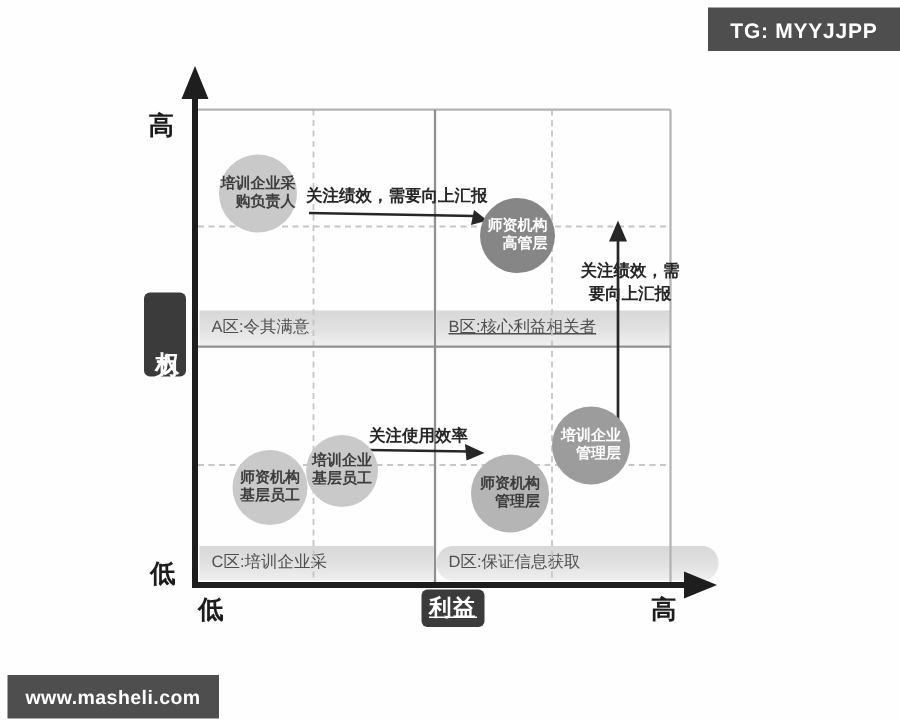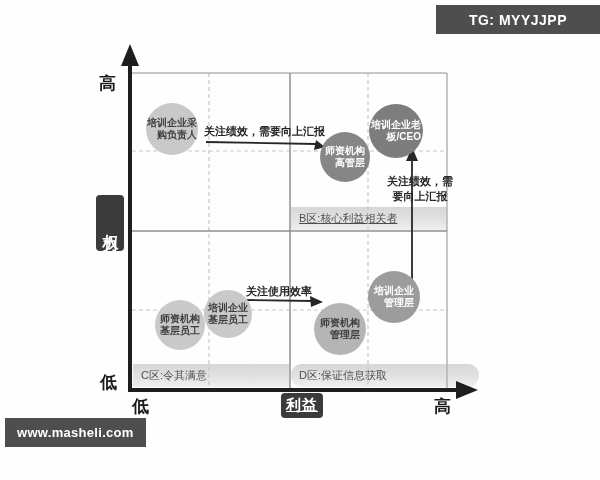--- a/index.html
+++ b/index.html
@@ -42,30 +42,31 @@
     display:flex;align-items:center;justify-content:center;font-weight:700;
   }
   .badge-power{left:96px;top:195px;width:28px;height:56px;font-size:16px;
     writing-mode:vertical-rl;text-orientation:upright;letter-spacing:2px;}
   .badge-interest{left:281px;top:393px;width:42px;height:25px;font-size:15px;letter-spacing:1px;text-decoration:underline;}
 
   .corner-badge{
     position:absolute;z-index:5;background:#4e4e4e;color:#ffffff;font-weight:700;
     display:flex;align-items:center;white-space:nowrap;
   }
-  .badge-tg{right:0;top:5px;height:29px;padding:0 33px;font-size:14px;letter-spacing:0.5px;}
-  .badge-site{left:5px;top:418px;height:29px;padding:0 12px;font-size:13px;letter-spacing:0.3px;}
+  .badge-tg{right:0;top:5px;height:29px;padding:0 15px;font-size:14px;letter-spacing:0.5px;}
+  .badge-site{left:5px;top:450px;height:29px;padding:0 12px;font-size:13px;letter-spacing:0.3px;}
 </style>
 </head>
 <body>
 
 <div class="canvas">
 
+  <div class="band" style="left:133px;top:207px;width:156px;">A区:令其满意</div>
   <div class="band" style="left:291px;top:207px;width:156px;text-decoration:underline;">B区:核心利益相关者</div>
-  <div class="band" style="left:133px;top:364px;width:156px;">C区:令其满意</div>
+  <div class="band" style="left:133px;top:364px;width:156px;">C区:培训企业采</div>
   <div class="band" style="left:291px;top:364px;width:188px;border-radius:11px;">D区:保证信息获取</div>
 
   <svg class="layer" viewBox="0 0 600 480">
 
     <line x1="209" y1="73" x2="209" y2="388" stroke="#c6c6c6" stroke-width="1.2" stroke-dasharray="4 3"></line>
     <line x1="368" y1="73" x2="368" y2="388" stroke="#c6c6c6" stroke-width="1.2" stroke-dasharray="4 3"></line>
     <line x1="132" y1="151" x2="447" y2="151" stroke="#c6c6c6" stroke-width="1.2" stroke-dasharray="4 3"></line>
     <line x1="132" y1="310" x2="447" y2="310" stroke="#c6c6c6" stroke-width="1.2" stroke-dasharray="4 3"></line>
 
     <line x1="132" y1="73" x2="447" y2="73" stroke="#b3b3b3" stroke-width="1.5"></line>
@@ -84,22 +85,20 @@
     <line x1="412" y1="282" x2="412" y2="158" stroke="#262626" stroke-width="1.8"></line>
     <polygon points="412,147 406,161 418,161" fill="#262626"></polygon>
     <line x1="246" y1="300" x2="313" y2="301" stroke="#262626" stroke-width="1.8"></line>
     <polygon points="323,302 310,296 311,307" fill="#262626"></polygon>
   </svg>
 
   <div class="bubble tone-light" style="left:146px;top:103px;width:52px;height:52px;">培训企业采
 购负责人</div>
   <div class="bubble tone-dark" style="left:320px;top:132px;width:50px;height:50px;">师资机构
 高管层</div>
-  <div class="bubble tone-darker" style="left:369px;top:104px;width:54px;height:54px;">培训企业老
-板/CEO</div>
   <div class="bubble tone-medium" style="left:368px;top:271px;width:52px;height:52px;">培训企业
 管理层</div>
   <div class="bubble tone-medium-light" style="left:314px;top:303px;width:52px;height:52px;">师资机构
 管理层</div>
   <div class="bubble tone-light" style="left:204px;top:290px;width:48px;height:48px;">培训企业
 基层员工</div>
   <div class="bubble tone-light" style="left:155px;top:300px;width:50px;height:50px;">师资机构
 基层员工</div>
 
   <div class="annot nowrap" style="left:204px;top:124px;">关注绩效，需要向上汇报</div>

